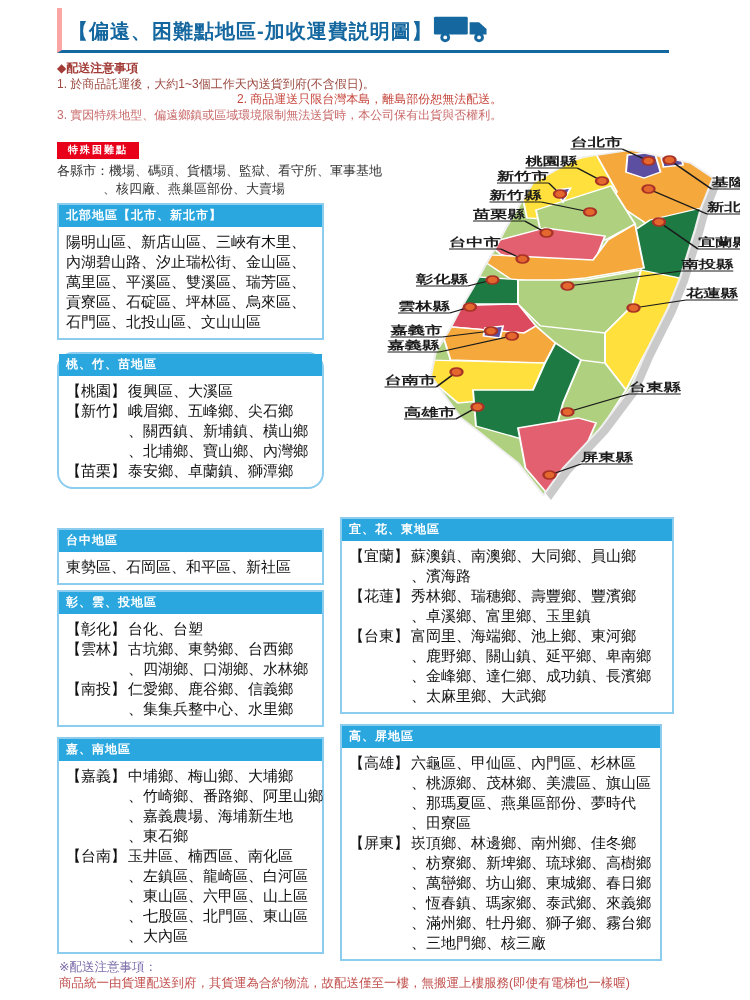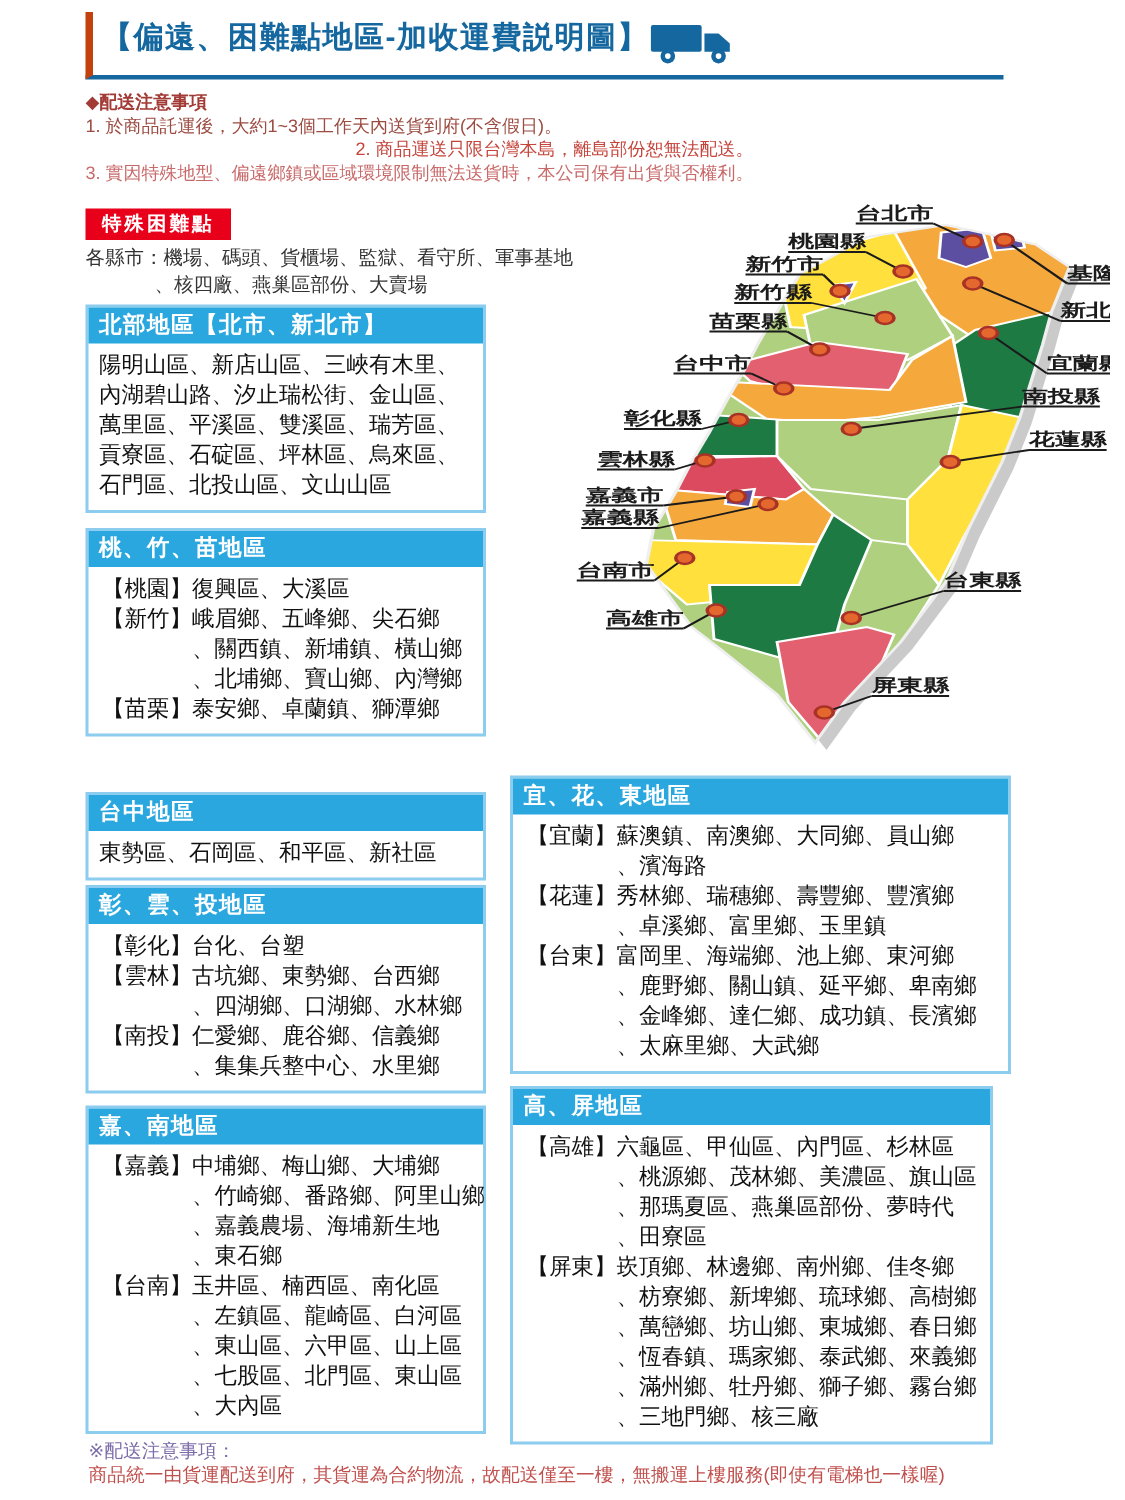--- a/index.html
+++ b/index.html
@@ -1,29 +1,29 @@
 <!DOCTYPE html>
 <html><head>
 <meta charset="utf-8">
 <style>
   html,body{margin:0;padding:0;}
   body{width:750px;height:1000px;background:#ffffff;font-family:"Liberation Sans","DejaVu Sans",sans-serif;position:relative;overflow:hidden;}
   .page{position:absolute;inset:0;}
-  .title-wrap{position:absolute;left:57px;top:8px;width:601px;border-left:5px solid #c2410c;border-bottom:3px solid #15679F;padding:3px 0 5px 6px;display:flex;align-items:flex-start;}
+  .title-wrap{position:absolute;left:57px;top:8px;width:601px;border-left:5px solid #fca5a5;border-bottom:3px solid #15679F;padding:3px 0 5px 6px;display:flex;align-items:flex-end;}
   .title-text{font-size:20px;font-weight:bold;color:#15679F;letter-spacing:1px;white-space:nowrap;}
   .notes{position:absolute;left:57px;top:61px;font-size:12px;line-height:15.5px;white-space:nowrap;}
   .notes-header{color:#A23B36;font-weight:bold;}
   .special{position:absolute;left:57px;top:139px;}
-  .badge{display:inline-block;background:#E8001B;color:#ffffff;font-size:13px;font-weight:bold;padding:1px 11px 2px;letter-spacing:2px;}
+  .badge{display:inline-block;background:#E8001B;color:#ffffff;font-size:10px;font-weight:bold;padding:1px 11px 2px;letter-spacing:2px;}
   .special-lines{margin-top:3px;font-size:13px;color:#333333;line-height:18px;white-space:nowrap;}
   .special-lines .indent{padding-left:46px;}
   .rbox{position:absolute;border:2px solid #8CCCEF;background:#ffffff;box-sizing:border-box;}
-  .rbox-h{background:#29A7DE;color:#ffffff;font-weight:bold;font-size:15px;padding:2px 7px 3px;letter-spacing:1px;white-space:nowrap;}
+  .rbox-h{background:#29A7DE;color:#ffffff;font-weight:bold;font-size:12px;padding:2px 7px 3px;letter-spacing:1px;white-space:nowrap;}
   .rbox-c{padding:5px 5px 6px 7px;font-size:15px;line-height:20px;color:#111111;}
-  .rline{display:flex;white-space:nowrap;text-align:right;}
+  .rline{display:flex;white-space:nowrap;}
   .rlabel{flex:0 0 62px;}
   .map{position:absolute;left:368px;top:128px;width:372px;height:378px;}
   .footer{position:absolute;left:59px;top:959px;font-size:12.5px;line-height:16px;white-space:nowrap;}
   .footer-h{color:#7C6BA8;}
   .footer-b{color:#C0504D;}
 </style>
 </head>
 <body>
 
 <div class="page">
@@ -183,21 +183,21 @@
             <span>萬里區、平溪區、雙溪區、瑞芳區、</span>
           </div>
           <div class="rline">
             <span>貢寮區、石碇區、坪林區、烏來區、</span>
           </div>
           <div class="rline">
             <span>石門區、北投山區、文山山區</span>
           </div>
         </div>
       </div>
-      <div class="rbox" style="left: 57px; top: 352px; width: 267px;">
+      <div class="rbox" style="left: 57px; top: 352px; width: 267px; border-radius: 16px;">
         <div class="rbox-h">桃、竹、苗地區</div>
         <div class="rbox-c">
           <div class="rline">
             <span class="rlabel">【桃園】</span>
             <span>復興區、大溪區</span>
           </div>
           <div class="rline">
             <span class="rlabel">【新竹】</span>
             <span>峨眉鄉、五峰鄉、尖石鄉</span>
           </div>

